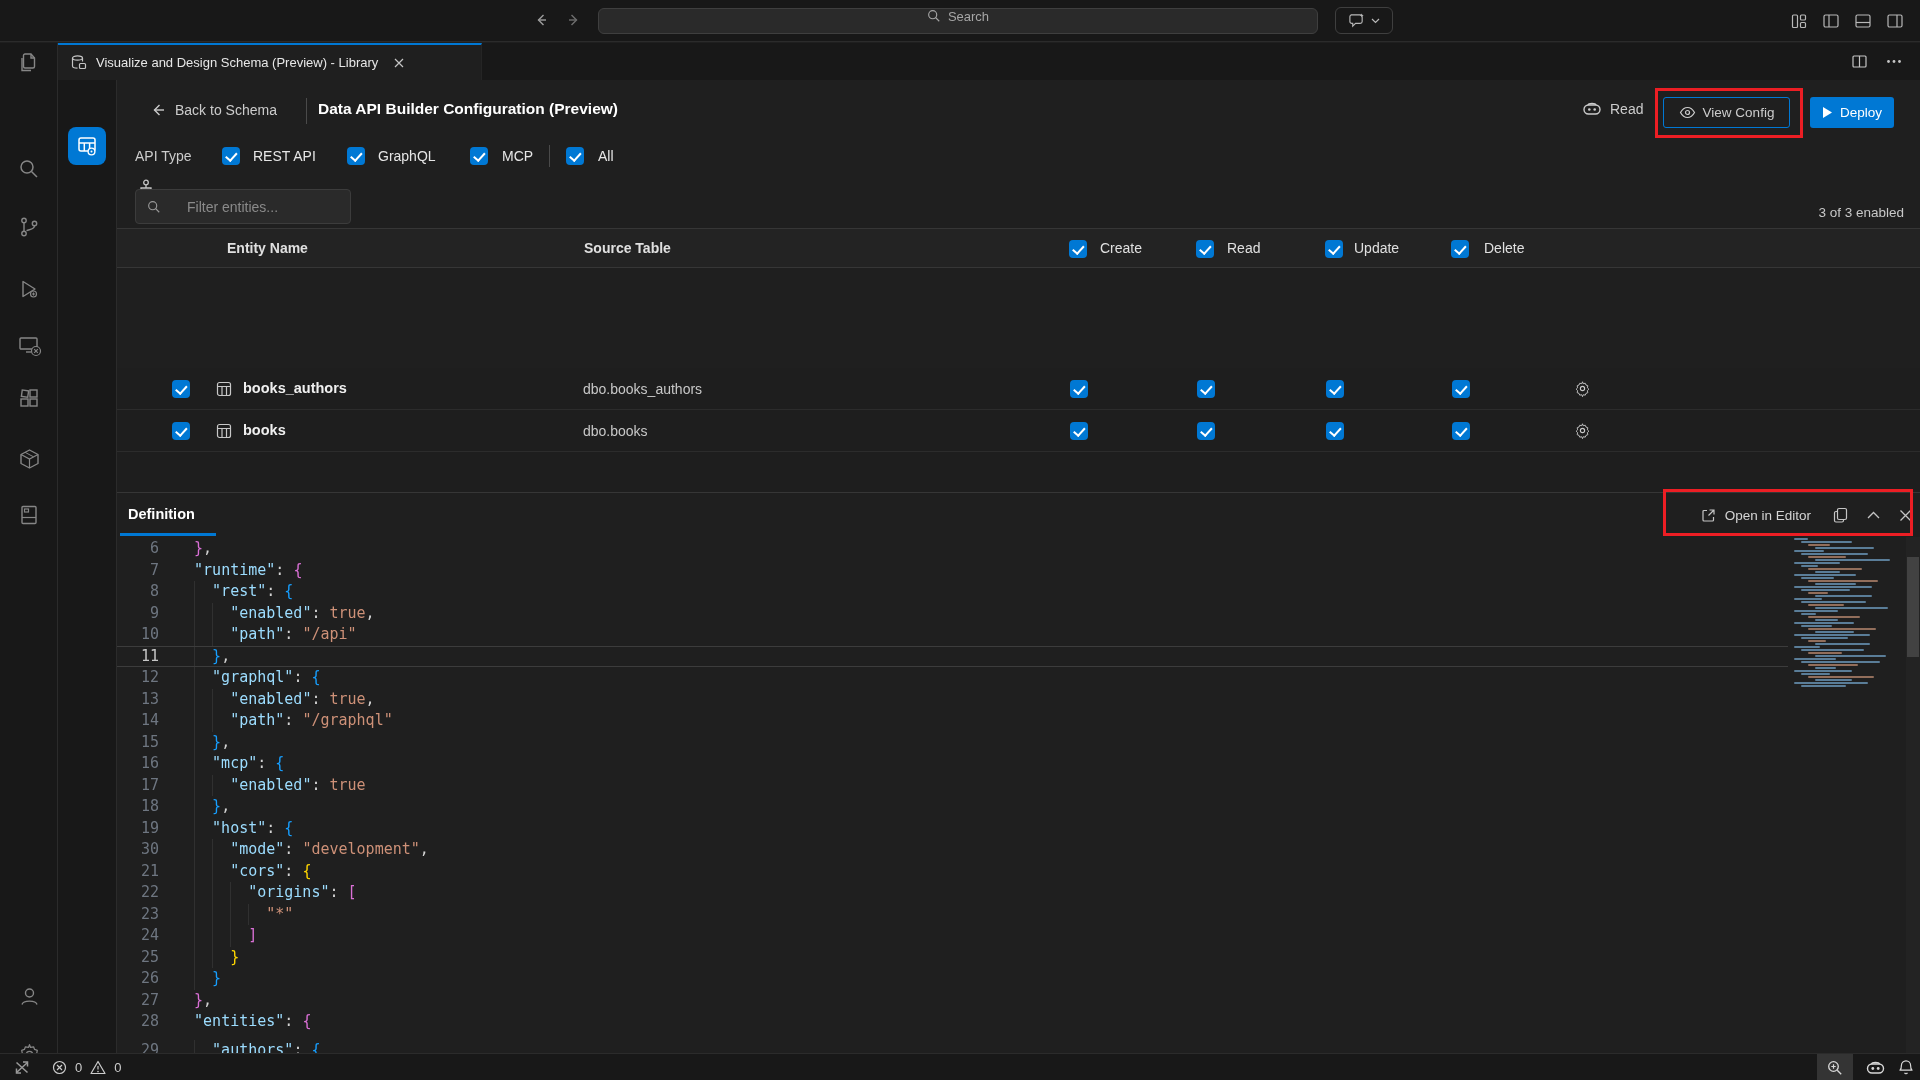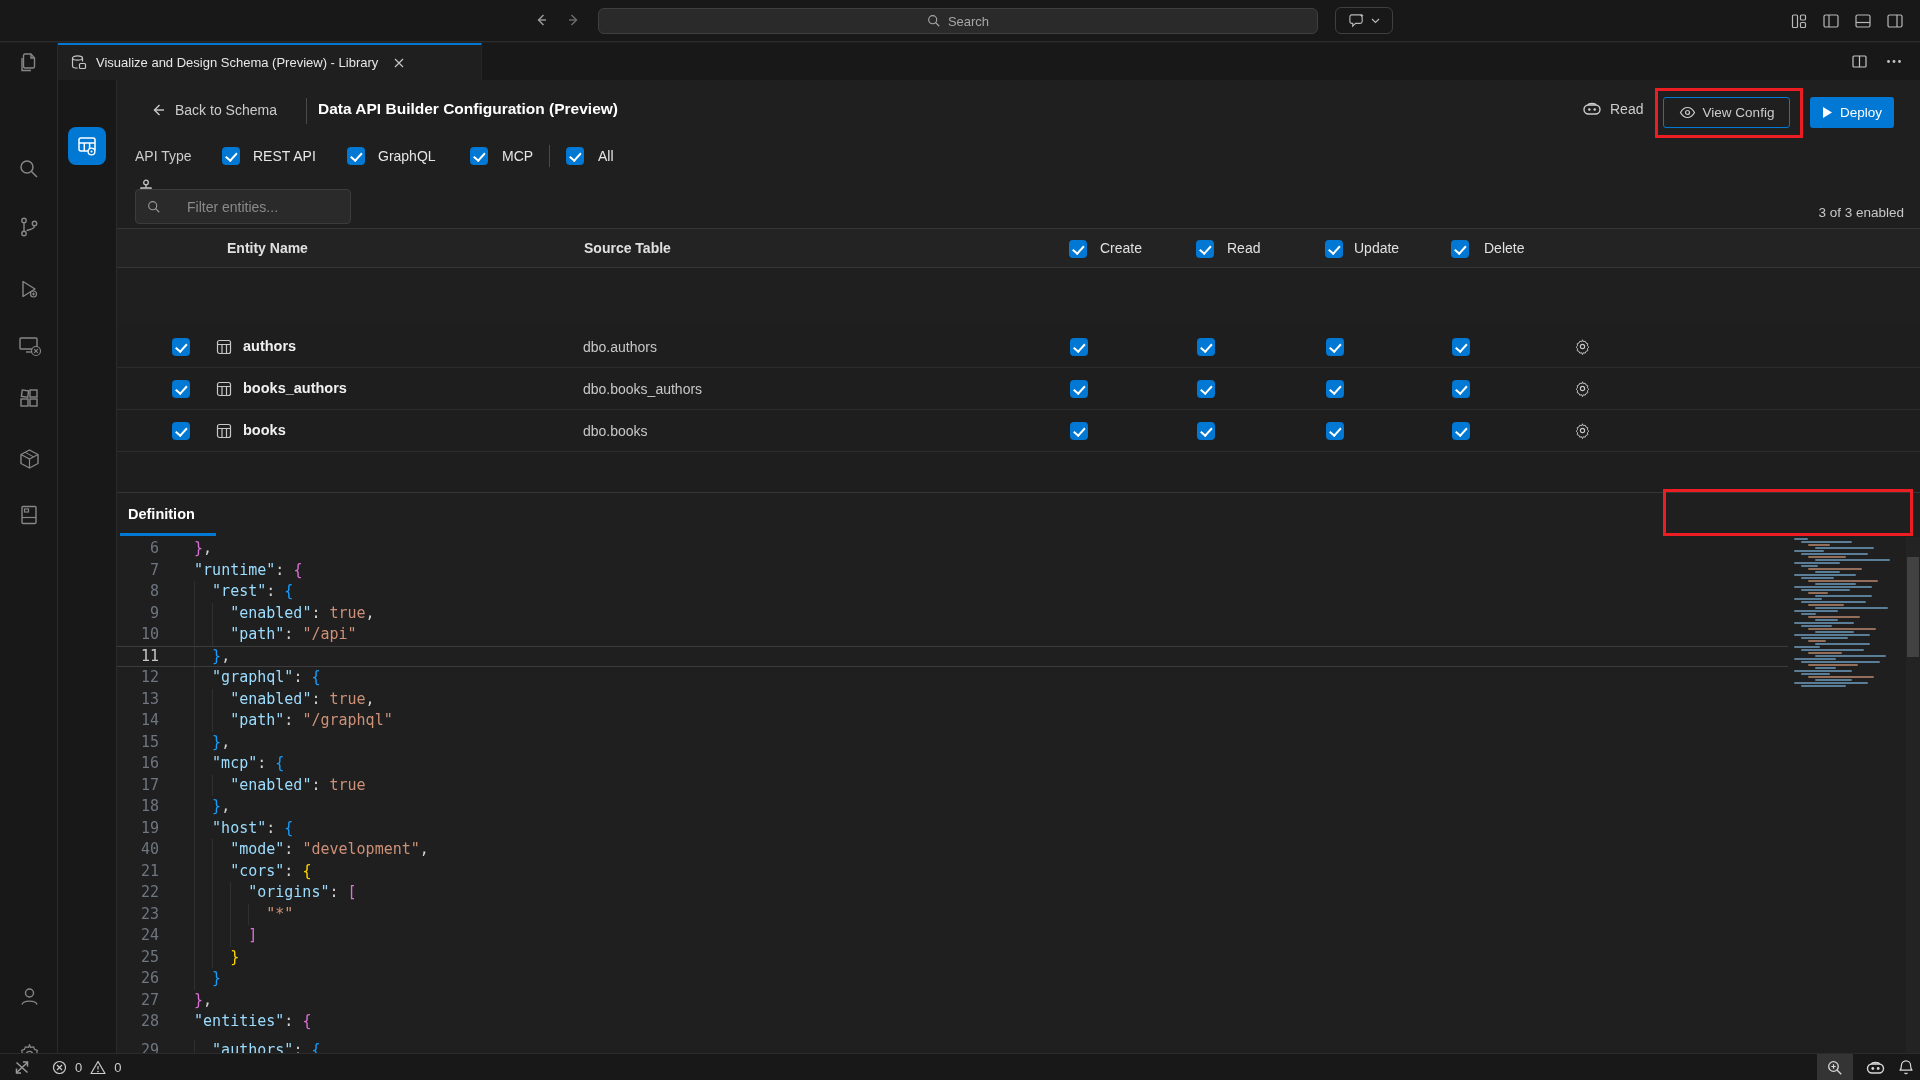--- a/index.html
+++ b/index.html
@@ -8,21 +8,21 @@
     position:relative; width:1920px; height:1080px; overflow:hidden;
     background:#1f1f1f; font-family:"Liberation Sans", sans-serif; color:#cccccc;
     -webkit-font-smoothing:antialiased;
   }
   .abs { position:absolute; }
   svg { display:block; }
 
   
   .titlebar { position:absolute; left:0; top:0; width:1920px; height:42px; background:#181818; border-bottom:1px solid #2b2b2b; }
   .navarrow { position:absolute; top:12px; color:#9d9d9d; font-size:16px; }
-  .searchbox { position:absolute; left:598px; top:8px; width:720px; height:26px; background:#2a2a2a; border:1px solid #3f3f3f; border-radius:6px; display:flex; align-items:center; justify-content:center; gap:7px; color:#a6a6a6; font-size:13px; }
+  .searchbox { position:absolute; left:598px; top:8px; width:720px; height:26px; background:#2a2a2a; border:1px solid #3f3f3f; border-radius:6px; display:flex; justify-content:center; gap:7px; color:#a6a6a6; font-size:13px; }
   .copilotbtn { position:absolute; left:1335px; top:7px; width:58px; height:27px; border:1px solid #3f3f3f; border-radius:6px; display:flex; align-items:center; justify-content:center; gap:6px; color:#b8b8b8; }
   .winicons { position:absolute; top:12px; display:flex; gap:14px; left:1790px; }
   .winicons .wi { width:18px; height:18px; }
 
   
   .tabbar { position:absolute; left:58px; top:43px; width:1862px; height:37px; background:#181818; }
   .tab { position:absolute; left:0; top:0; width:424px; height:37px; background:#1f1f1f; border-top:2px solid #0078d4; border-right:1px solid #252525; display:flex; align-items:center; padding:0 12px; gap:9px; }
   .tab .tlabel { color:#e7e7e7; font-size:13px; white-space:nowrap; }
   .tabbar-right { position:absolute; right:18px; top:0; height:37px; display:flex; align-items:center; gap:18px; color:#c5c5c5; }
 
@@ -359,41 +359,20 @@
     <span class="hlabel" style="left:983px; font-weight:500;">Create</span>
     <div class="cb" style="left:1079px; top:11px;"></div>
     <span class="hlabel" style="left:1110px; font-weight:500;">Read</span>
     <div class="cb" style="left:1208px; top:11px;"></div>
     <span class="hlabel" style="left:1237px; font-weight:500;">Update</span>
     <div class="cb" style="left:1334px; top:11px;"></div>
     <span class="hlabel" style="left:1367px; font-weight:500;">Delete</span>
   </div>
 
 
-  <div class="erow" style="top:326px;">
-    <div class="cb" style="left:55px; top:12px;"></div>
-    <span class="abs" style="left:99px; top:13px;">
-      <svg width="16" height="16" viewBox="0 0 16 16">
-          <rect x="1.5" y="1.5" width="13" height="13" rx="2" stroke="#c8c8c8" stroke-width="1.2" fill="none"></rect>
-          <path d="M1.5 5.5h13M6 5.5V14.5M10.5 5.5V14.5" stroke="#c8c8c8" stroke-width="1.2"></path>
-        </svg>
-    </span>
-    <span class="ename">authors</span>
-    <span class="esrc">dbo.authors</span>
-    <div class="cb" style="left:953px; top:12px;"></div>
-    <div class="cb" style="left:1080px; top:12px;"></div>
-    <div class="cb" style="left:1209px; top:12px;"></div>
-    <div class="cb" style="left:1335px; top:12px;"></div>
-    <span class="abs" style="left:1457px; top:12px;">
-      <svg width="17" height="17" viewBox="0 0 24 24">
-          <circle cx="12" cy="12" r="3" stroke="#c8c8c8" stroke-width="1.6" fill="none"></circle>
-          <path d="M12 2.5l1 2.7 2.9-.6 1 2.5 2.6 1-.6 2.9 2.1 2-2.1 2 .6 2.9-2.6 1-1 2.5-2.9-.6-1 2.7-1-2.7-2.9.6-1-2.5-2.6-1 .6-2.9-2.1-2 2.1-2-.6-2.9 2.6-1 1-2.5 2.9.6z" stroke="#c8c8c8" stroke-width="1.3" fill="none" stroke-linejoin="round"></path>
-        </svg>
-    </span>
-  </div>
 
   <div class="erow" style="top:368px;">
     <div class="cb" style="left:55px; top:12px;"></div>
     <span class="abs" style="left:99px; top:13px;">
       <svg width="16" height="16" viewBox="0 0 16 16">
           <rect x="1.5" y="1.5" width="13" height="13" rx="2" stroke="#c8c8c8" stroke-width="1.2" fill="none"></rect>
           <path d="M1.5 5.5h13M6 5.5V14.5M10.5 5.5V14.5" stroke="#c8c8c8" stroke-width="1.2"></path>
         </svg>
     </span>
     <span class="ename">books_authors</span>
@@ -430,20 +409,45 @@
           <path d="M12 2.5l1 2.7 2.9-.6 1 2.5 2.6 1-.6 2.9 2.1 2-2.1 2 .6 2.9-2.6 1-1 2.5-2.9-.6-1 2.7-1-2.7-2.9.6-1-2.5-2.6-1 .6-2.9-2.1-2 2.1-2-.6-2.9 2.6-1 1-2.5 2.9.6z" stroke="#c8c8c8" stroke-width="1.3" fill="none" stroke-linejoin="round"></path>
         </svg>
     </span>
   </div>
 
   <div class="emptyrow"></div>
 
   <div class="defhead">
     <span class="deftitle">Definition</span>
     <div class="defunderline"></div>
+    <div class="defctl" style="right:8px;">
+      <span style="display:flex; align-items:center; gap:9px; margin-right:22px;">
+        <svg width="15" height="15" viewBox="0 0 15 15">
+            <path d="M6 2.5H3a1 1 0 0 0-1 1V12a1 1 0 0 0 1 1h8.5a1 1 0 0 0 1-1V9" stroke="#c5c5c5" stroke-width="1.2" fill="none"></path>
+            <path d="M8.5 2h4.5v4.5M13 2L7.5 7.5" stroke="#c5c5c5" stroke-width="1.2" fill="none"></path>
+          </svg>
+        <span style="font-size:13.5px; color:#d4d4d4;">Open in Editor</span>
+      </span>
+      <span style="margin-right:19px;">
+        <svg width="15" height="16" viewBox="0 0 15 16">
+            <rect x="4.5" y="1.5" width="9" height="11" rx="1.5" stroke="#c5c5c5" stroke-width="1.2" fill="none"></rect>
+            <path d="M10.5 12.5v1a1.5 1.5 0 0 1-1.5 1.5H3a1.5 1.5 0 0 1-1.5-1.5V6A1.5 1.5 0 0 1 3 4.5h1.5" stroke="#c5c5c5" stroke-width="1.2" fill="none"></path>
+          </svg>
+      </span>
+      <span style="margin-right:19px;">
+        <svg width="13" height="8" viewBox="0 0 13 8">
+            <path d="M1 7l5.5-5.5L12 7" stroke="#c5c5c5" stroke-width="1.3" fill="none"></path>
+          </svg>
+      </span>
+      <span>
+        <svg width="13" height="13" viewBox="0 0 13 13">
+            <path d="M1.5 1.5l10 10M11.5 1.5l-10 10" stroke="#c5c5c5" stroke-width="1.3"></path>
+          </svg>
+      </span>
+    </div>
   </div>
   <div class="annotation" style="left:1663px; top:489px; width:250px; height:47px;"></div>
 
   <div class="codearea">
     <div id="codelines">
         <div class="codeline" style="top: 1px;">
           <span class="lnum">6</span>
           <span class="ltext"><span class="iu">  </span><span class="tok-b2">}</span><span class="tok-pun">,</span></span>
         </div>
         <div class="codeline" style="top: 22.5px;">
@@ -492,21 +496,21 @@
         </div>
         <div class="codeline" style="top: 259px;">
           <span class="lnum">18</span>
           <span class="ltext"><span class="iu">  </span><span class="iu g">  </span><span class="tok-b3">}</span><span class="tok-pun">,</span></span>
         </div>
         <div class="codeline" style="top: 280.5px;">
           <span class="lnum">19</span>
           <span class="ltext"><span class="iu">  </span><span class="iu g">  </span><span class="tok-key">"host"</span><span class="tok-pun">: </span><span class="tok-b3">{</span></span>
         </div>
         <div class="codeline" style="top: 302px;">
-          <span class="lnum">40</span>
+          <span class="lnum">30</span>
           <span class="ltext"><span class="iu">  </span><span class="iu g">  </span><span class="iu g">  </span><span class="tok-key">"mode"</span><span class="tok-pun">: </span><span class="tok-str">"development"</span><span class="tok-pun">,</span></span>
         </div>
         <div class="codeline" style="top: 323.5px;">
           <span class="lnum">21</span>
           <span class="ltext"><span class="iu">  </span><span class="iu g">  </span><span class="iu g">  </span><span class="tok-key">"cors"</span><span class="tok-pun">: </span><span class="tok-b1">{</span></span>
         </div>
         <div class="codeline" style="top: 345px;">
           <span class="lnum">22</span>
           <span class="ltext"><span class="iu">  </span><span class="iu g">  </span><span class="iu g">  </span><span class="iu g">  </span><span class="tok-key">"origins"</span><span class="tok-pun">: </span><span class="tok-b2">[</span></span>
         </div>

